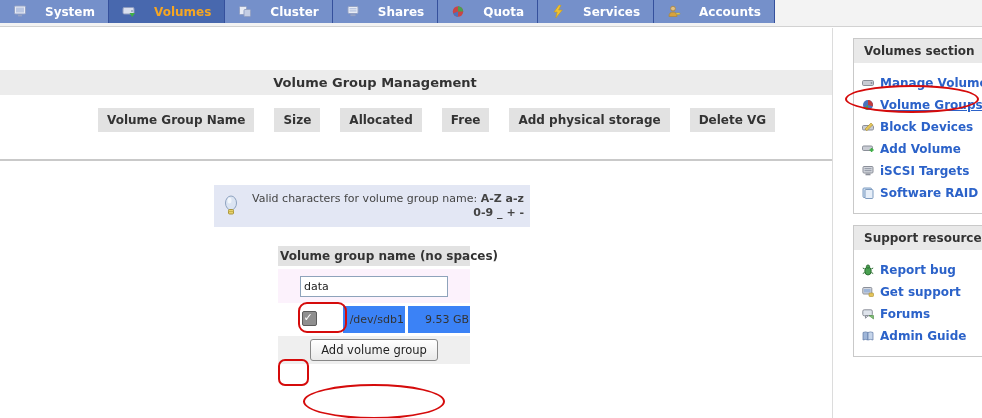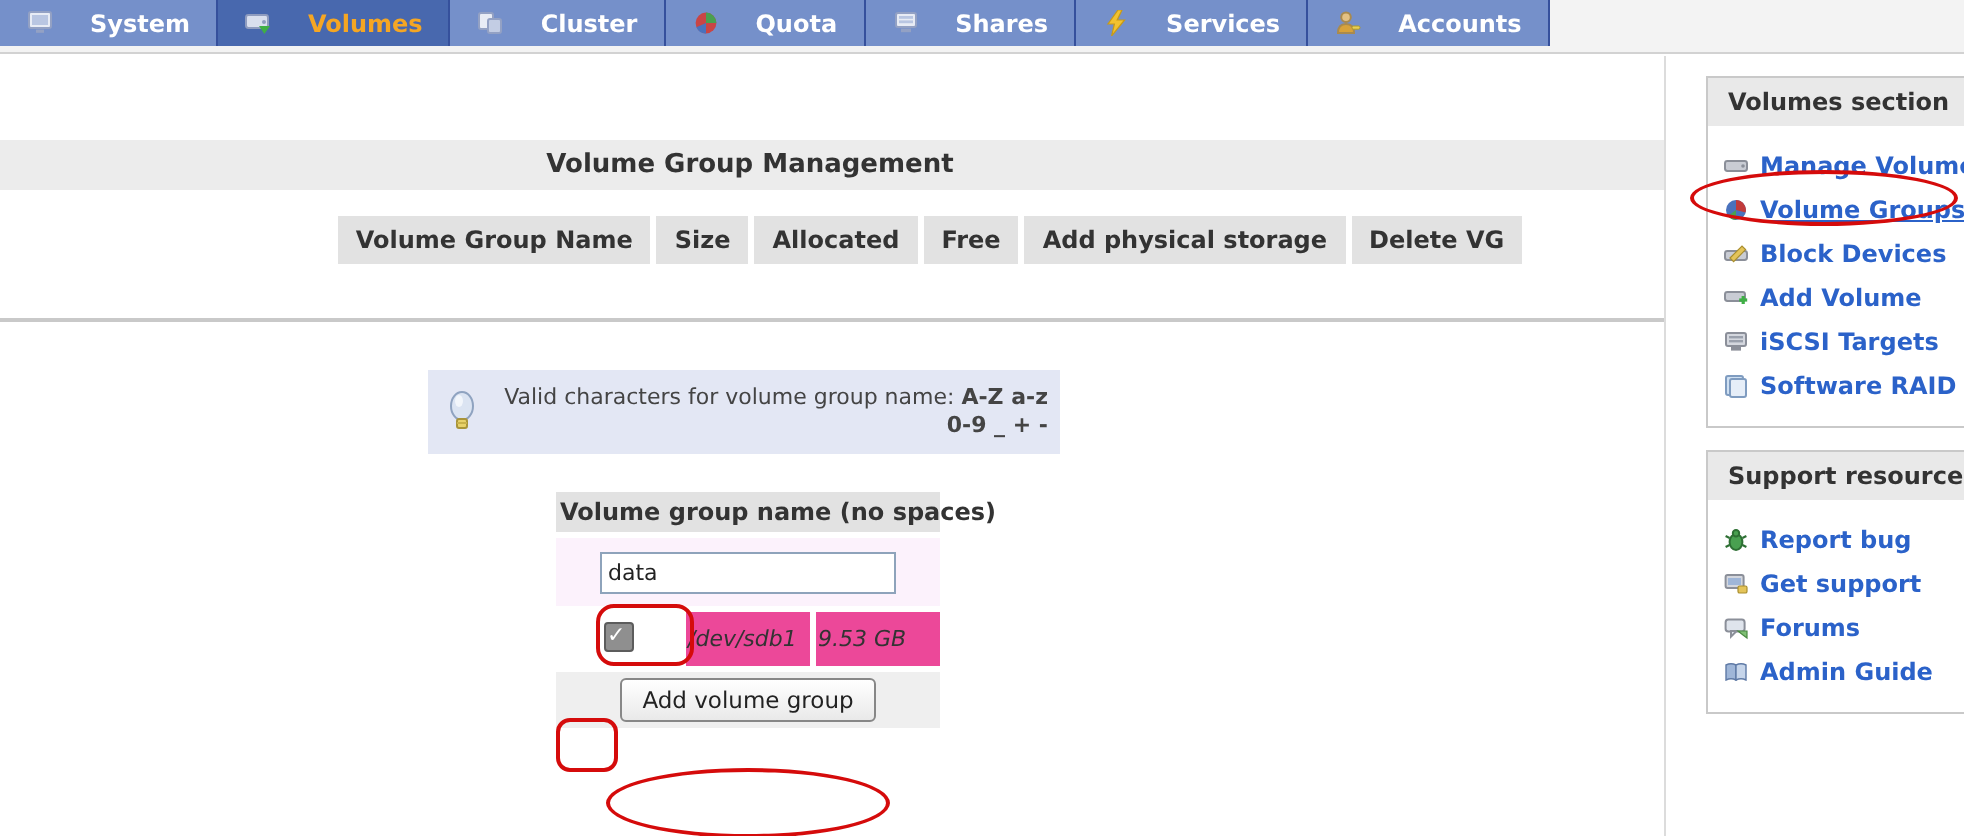--- a/index.html
+++ b/index.html
@@ -17,41 +17,41 @@
     font-weight:bold;font-size:12px;cursor:pointer;white-space:nowrap;}
   .tab.active{background:#4868ae;color:#f5a623;}
   .tab .ticon{display:inline-flex;width:14px;height:13px;}
   
   .main{position:absolute;left:0;top:28px;width:832px;height:390px;
     background:#fff;border-right:1px solid #dcdcdc;box-sizing:content-box;}
   .secbar{width:832px;height:25px;background:#ececec;margin-top:42px;}
   .secbar .sectext{display:block;width:750px;text-align:center;
     line-height:25px;font-weight:bold;font-size:13px;color:#333;}
   .secbar.second{margin-top:9px;}
-  .vg-head{display:flex;gap:3px;margin:13px 0 0 98px;justify-content:center;}
+  .vg-head{display:flex;gap:20px;margin:13px 0 0 98px;}
   .vg-head .hcell{background:#e2e2e2;padding:5px 9px;font-weight:bold;
     font-size:12px;color:#333;white-space:nowrap;}
   .divider{width:832px;height:2px;background:#c9c9c9;margin-top:27px;}
   
   .infobox{width:316px;height:42px;margin:24px 0 0 214px;background:#e3e7f4;
     display:flex;align-items:center;padding:0 6px;box-sizing:border-box;}
   .bulb{flex:0 0 22px;display:flex;justify-content:center;}
   .itext{flex:1;text-align:right;font-size:11px;color:#444;line-height:14px;}
   
   table.form{border-collapse:separate;border-spacing:3px;
     margin:16px 0 0 275px;width:198px;table-layout:fixed;}
   td.fhead{background:#e2e2e2;text-align:center;font-weight:bold;
     font-size:12px;color:#333;height:18px;padding:1px 2px;white-space:nowrap;}
   td.frow-pink{background:#fcf2fc;height:32px;text-align:center;}
   td.frow-pink input{width:140px;height:17px;border:1px solid #8ea3bb;
     font-family:"DejaVu Sans",sans-serif;font-size:11px;padding:1px 3px;
     background:#fff;color:#222;}
   tr.pvrow td{height:25px;font-size:11px;color:#333;}
   td.cbcell{width:30px;background:#ffffff;text-align:center;vertical-align:middle;}
-  td.pvcell{background:#ec4899;text-align:left;vertical-align:middle;font-style:italic;}
+  td.pvcell{background:#3b82f6;text-align:right;vertical-align:middle;}
   td.devcell{width:90px;}
   td.sizecell{width:66px;}
   .cb{display:inline-block;width:13px;height:13px;background:#8f8f8f;
     border:1px solid #5c5c5c;border-radius:2px;position:relative;cursor:pointer;}
   .cb::after{content:"✓";position:absolute;left:1px;top:-1px;color:#ffffff;
     font-size:11px;font-weight:bold;}
   td.btnrow{background:#efefef;height:26px;text-align:center;}
   td.btnrow button{font-family:"DejaVu Sans",sans-serif;font-size:11.5px;
     color:#222;background:linear-gradient(#ffffff,#e9e9e9);
     border:1px solid #878787;border-radius:3px;padding:3px 10px;cursor:pointer;}
@@ -103,37 +103,37 @@
         <svg width="14" height="13" viewBox="0 0 14 13">
             <rect x="1.5" y="1.5" width="7" height="8" rx="1" fill="#e8ecf5" stroke="#93a1c4"></rect>
             <rect x="6" y="4.5" width="6.5" height="7" rx="1" fill="#c3cde4" stroke="#93a1c4"></rect>
           </svg>
       </span>
       <span>Cluster</span>
     </div>
     <div class="tab">
       <span class="ticon">
         <svg width="14" height="13" viewBox="0 0 14 13">
-            <circle cx="7" cy="6.5" r="5.2" fill="#c94545"></circle>
-            <path d="M7 6.5 L7 1.3 A5.2 5.2 0 0 1 12.2 6.5 Z" fill="#49a050"></path>
-            <path d="M7 6.5 L2.2 8.6 A5.2 5.2 0 0 0 7 11.7 Z" fill="#4a72bd"></path>
-          </svg>
-      </span>
-      <span>Quota</span>
-    </div>
-    <div class="tab">
-      <span class="ticon">
-        <svg width="14" height="13" viewBox="0 0 14 13">
             <rect x="2" y="1.5" width="10" height="7" rx="1" fill="#e8ecf5" stroke="#93a1c4"></rect>
             <rect x="3.5" y="3" width="7" height="1.4" fill="#b9c6e2"></rect>
             <rect x="3.5" y="5.2" width="7" height="1.4" fill="#b9c6e2"></rect>
             <rect x="4.5" y="9.3" width="5" height="1.8" fill="#93a1c4"></rect>
           </svg>
       </span>
       <span>Shares</span>
+    </div>
+    <div class="tab">
+      <span class="ticon">
+        <svg width="14" height="13" viewBox="0 0 14 13">
+            <circle cx="7" cy="6.5" r="5.2" fill="#c94545"></circle>
+            <path d="M7 6.5 L7 1.3 A5.2 5.2 0 0 1 12.2 6.5 Z" fill="#49a050"></path>
+            <path d="M7 6.5 L2.2 8.6 A5.2 5.2 0 0 0 7 11.7 Z" fill="#4a72bd"></path>
+          </svg>
+      </span>
+      <span>Quota</span>
     </div>
     <div class="tab">
       <span class="ticon">
         <svg width="14" height="13" viewBox="0 0 14 13">
             <polygon points="8,0 3,7 6.2,7 4.8,13 11.3,5 7.6,5 10,0" fill="#f2c230" stroke="#c79a18" stroke-width="0.6"></polygon>
           </svg>
       </span>
       <span>Services</span>
     </div>
     <div class="tab">

